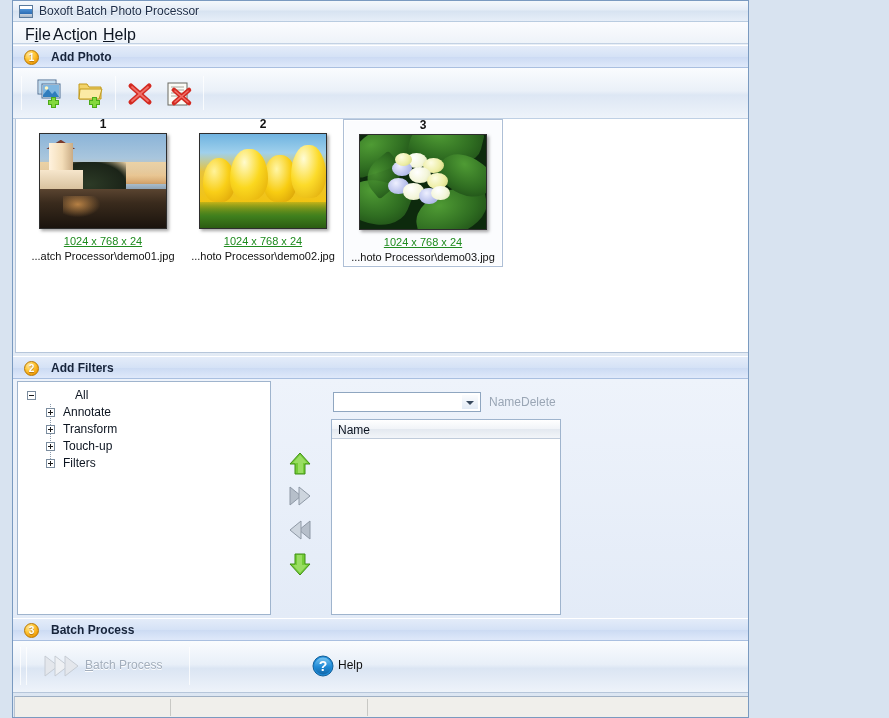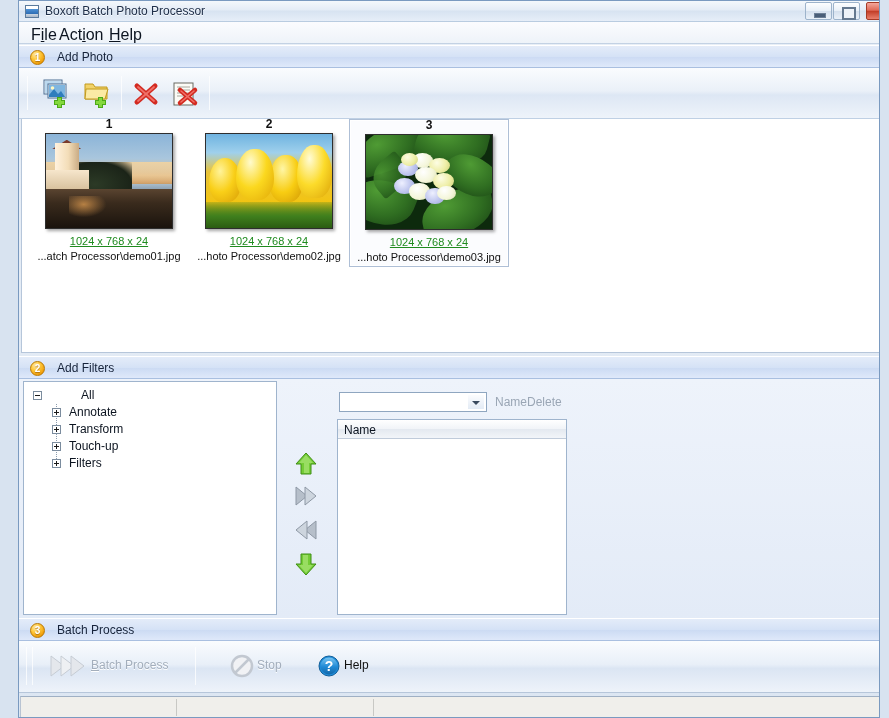--- a/index.html
+++ b/index.html
@@ -8,22 +8,22 @@
     overflow: hidden;
     font-family: "Liberation Sans", sans-serif;
     font-size: 12px;
     background: #d8e3f0;
   }
   * { box-sizing: border-box; }
 
   
   #window {
     position: absolute;
-    left: 18px; top: 0;
-    width: 862px; height: 718px;
+    left: 12px; top: 0;
+    width: 737px; height: 718px;
     background: linear-gradient(to bottom, #e9eff7 0%, #dce6f2 100%);
     border: 1px solid #7a9ac0;
     overflow: hidden;
   }
 
   
   #titlebar {
     position: absolute; left: 0; top: 0;
     width: 887px; height: 21px;
     background: linear-gradient(to bottom, #f4f8fc 0%, #e4ecf6 45%, #d7e3f1 50%, #e6eef8 100%);
@@ -104,21 +104,21 @@
     position: absolute; left: 11px; top: 4px;
     width: 15px; height: 15px; border-radius: 50%;
     background: radial-gradient(circle at 35% 28%, #ffe9a8 0%, #ffc93c 38%, #f09a05 78%, #c97a02 100%);
     border: 1px solid #b97802;
     color: #ffffff; font-size: 10px; font-weight: bold;
     line-height: 14px; text-align: center;
     text-shadow: 0 1px 1px rgba(140,80,0,0.65);
   }
   .section-title {
     position: absolute; left: 38px; top: 4px;
-    font-size: 12px; font-weight: normal; color: #16233a;
+    font-size: 12px; font-weight: bold; color: #16233a;
   }
   #hdr-add-photo     { top: 44px; }
   #hdr-add-filters   { top: 355px; }
   #hdr-batch-process { top: 617px; }
 
   
   #photo-toolbar {
     position: absolute; left: 0; top: 67px;
     width: 887px; height: 51px;
     background: linear-gradient(to bottom, #fafcfe 0%, #eaf0f8 46%, #dde7f4 54%, #eef3fa 100%);
@@ -648,27 +648,20 @@
         <path d="M18 7 L31 17 L18 27 Z" fill="#eef0f3" stroke="#c6ccd4" stroke-width="1"></path>
         <path d="M28 7 L41 17 L28 27 Z" fill="#e4e7ec" stroke="#c6ccd4" stroke-width="1"></path>
       </svg>
       <span class="bb-label disabled" style="left:48px">
         <u>B</u>atch Process
       </span>
     </div>
 
     <div class="bb-sep" id="bb-sep-3"></div>
 
-    <div class="bb-btn" id="bb-stop">
-      <svg width="26" height="34" viewBox="0 0 26 34">
-        <circle cx="13" cy="17" r="10" fill="#f1f2f5" stroke="#c2c8d1" stroke-width="2.5"></circle>
-        <line x1="6" y1="24" x2="20" y2="10" stroke="#c2c8d1" stroke-width="2.5"></line>
-      </svg>
-      <span class="bb-label disabled" style="left:28px">Stop</span>
-    </div>
 
     <div class="bb-btn" id="bb-help">
       <svg width="26" height="34" viewBox="0 0 26 34">
         <circle cx="13" cy="17" r="10" fill="#1d8bd8" stroke="#125f99" stroke-width="1"></circle>
         <circle cx="13" cy="17" r="8.5" fill="url(#hg)"></circle>
         <defs>
           <linearGradient id="hg" x1="0" y1="0" x2="0" y2="1">
             <stop offset="0%" stop-color="#78c4f0"></stop>
             <stop offset="55%" stop-color="#1f8ad6"></stop>
             <stop offset="100%" stop-color="#1367a8"></stop>

